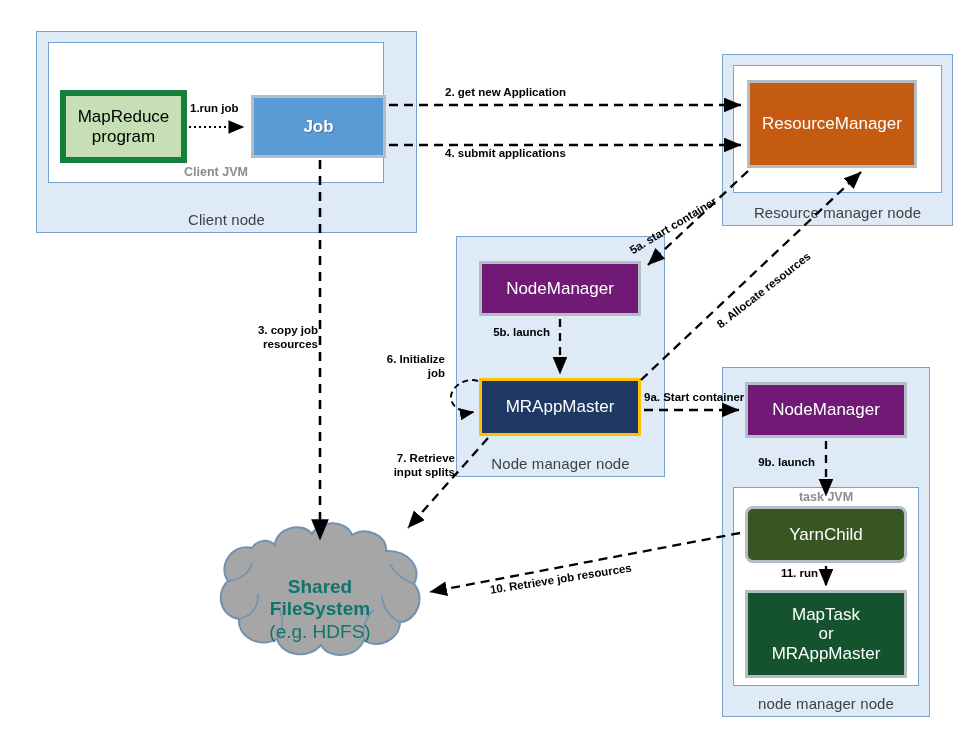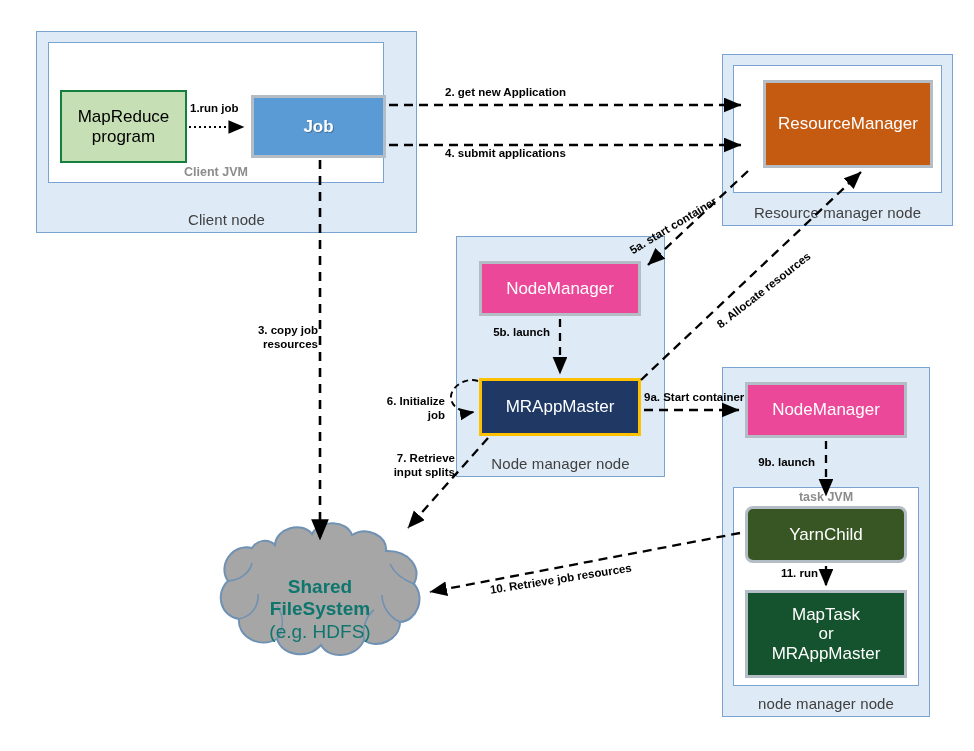--- a/index.html
+++ b/index.html
@@ -77,39 +77,38 @@
     justify-content: center;
     text-align: center;
     line-height: 1.15;
     z-index: 20;
   }
   .proc.shadowed {
     border: 3px solid #b4bcc6;
   }
   .proc-mapreduce {
     background: #c6dfb4;
-    border: 2px solid #15803d;
+    border: 6px solid #15803d;
     color: #000000;
     font-size: 17px;
   }
   .proc-job {
     background: #5b9bd5;
     color: #ffffff;
     font-size: 17px;
     font-weight: bold;
     text-shadow: 1px 1px 0 rgba(0,0,0,0.28);
   }
   .proc-rm {
     background: #c55a11;
     color: #ffffff;
     font-size: 17px;
-    margin-left: 16px;
   }
   .proc-nm {
-    background: #ec4899;
+    background: #701a75;
     color: #ffffff;
     font-size: 17px;
   }
   .proc-mram {
     background: #1f3864;
     color: #ffffff;
     font-size: 17px;
     border: 3px solid #ffc000;
   }
   .proc-yarnchild {
@@ -307,21 +306,21 @@
 
   <div class="elabel rt" style="left:200px; top:323px; width:118px;">3. copy job
 resources</div>
 
   <div class="elabel ctr" style="left:445px; top:146px; width:240px;">4. submit applications</div>
 
   <div class="elabel rot-5a" style="left:627px; top:245px;">5a. start container</div>
 
   <div class="elabel rt" style="left:430px; top:325px; width:120px;">5b. launch</div>
 
-  <div class="elabel rt" style="left:330px; top:394px; width:115px;">6. Initialize
+  <div class="elabel rt" style="left:330px; top:352px; width:115px;">6. Initialize
 job</div>
 
   <div class="elabel rt" style="left:330px; top:451px; width:125px;">7. Retrieve
 input splits</div>
 
   <div class="elabel rot-8" style="left:714px; top:320px;">8. Allocate resources</div>
 
   <div class="elabel" style="left:644px; top:390px;">9a. Start container</div>
 
   <div class="elabel rt" style="left:705px; top:455px; width:110px;">9b. launch</div>

